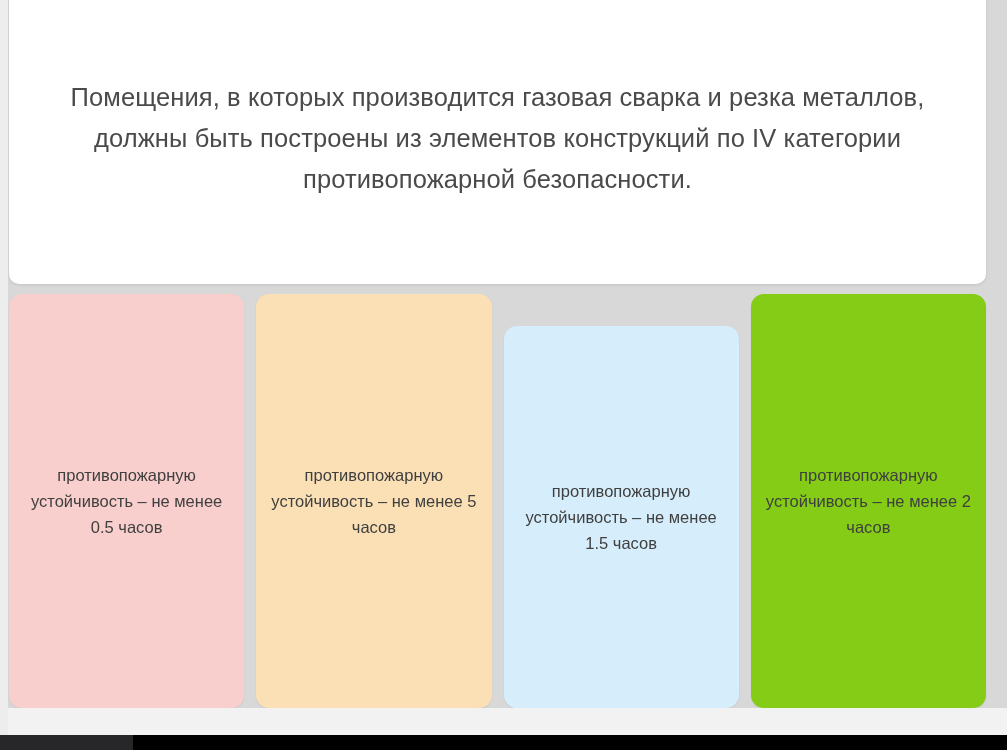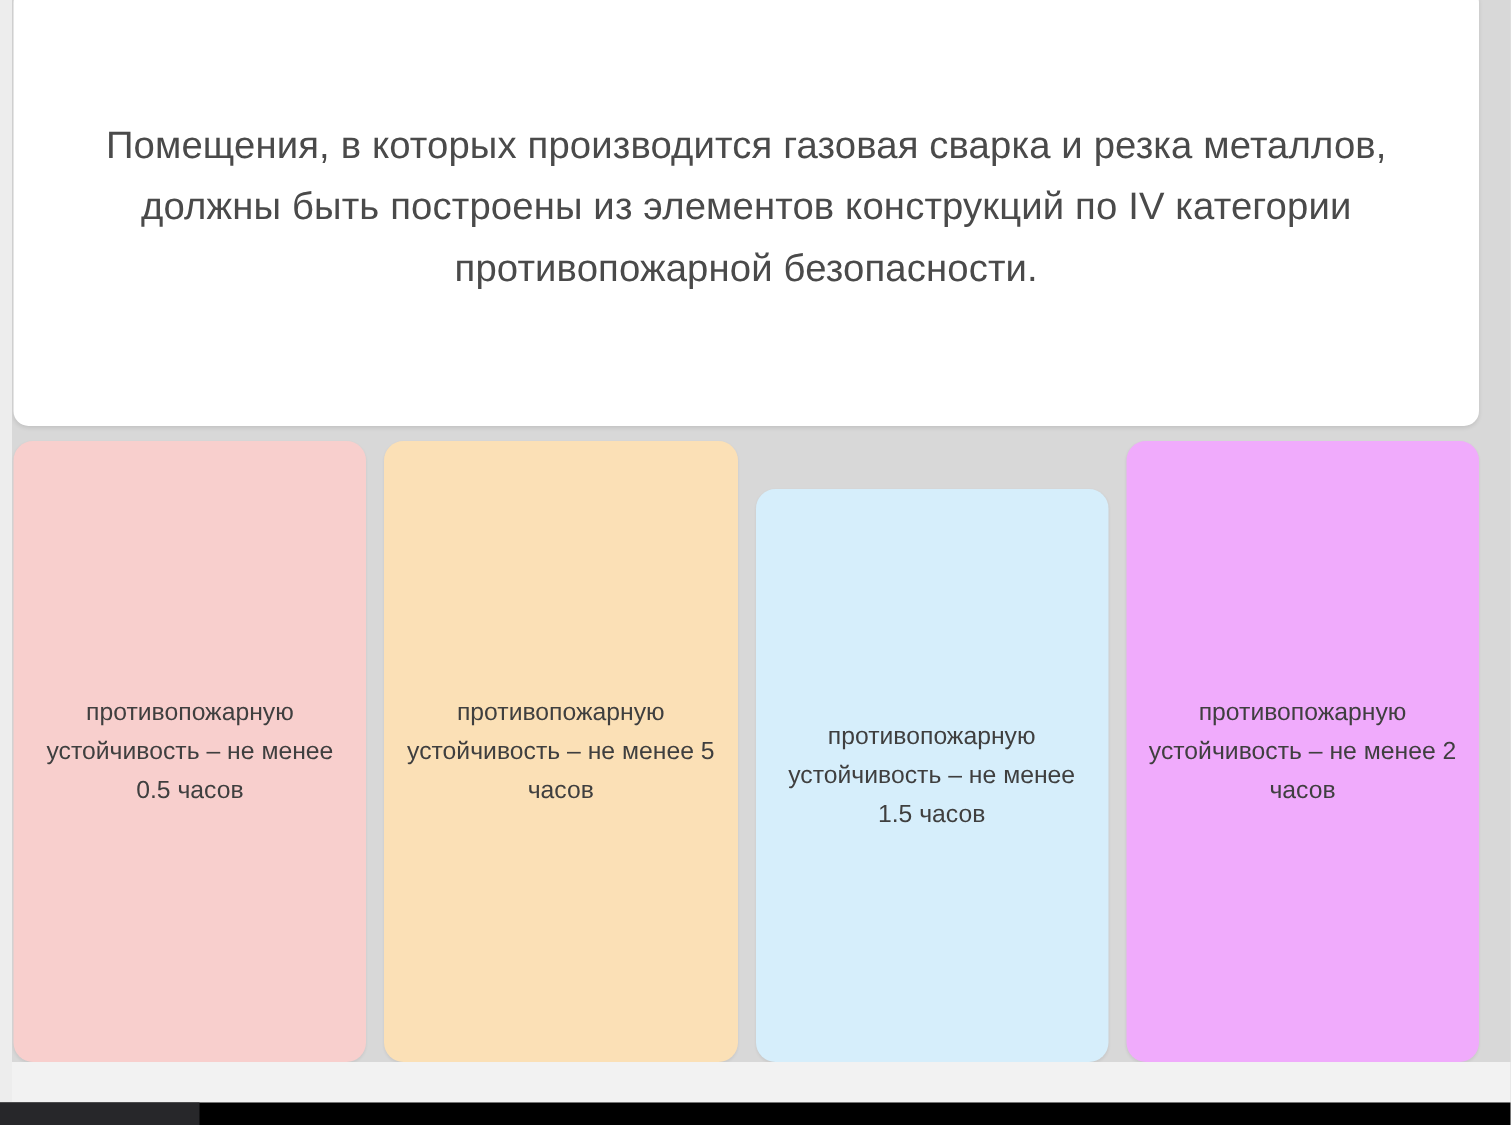--- a/index.html
+++ b/index.html
@@ -143,21 +143,21 @@
     </div>
 
     <div class="answer-card" style="background-color: rgb(251, 224, 182);">
       <div class="answer-text">противопожарную устойчивость – не менее 5 часов</div>
     </div>
 
     <div class="answer-card" style="background-color: rgb(214, 238, 251); margin-top: 32px;">
       <div class="answer-text">противопожарную устойчивость – не менее 1.5 часов</div>
     </div>
 
-    <div class="answer-card" style="background-color: #f0abfc;">
+    <div class="answer-card" style="background-color: #84cc16;">
       <div class="answer-text">противопожарную устойчивость – не менее 2 часов</div>
     </div>
 
   </div>
 
   <div class="bottom-light-bar"></div>
 </div>
 
 <div class="left-edge-strip"></div>
 

